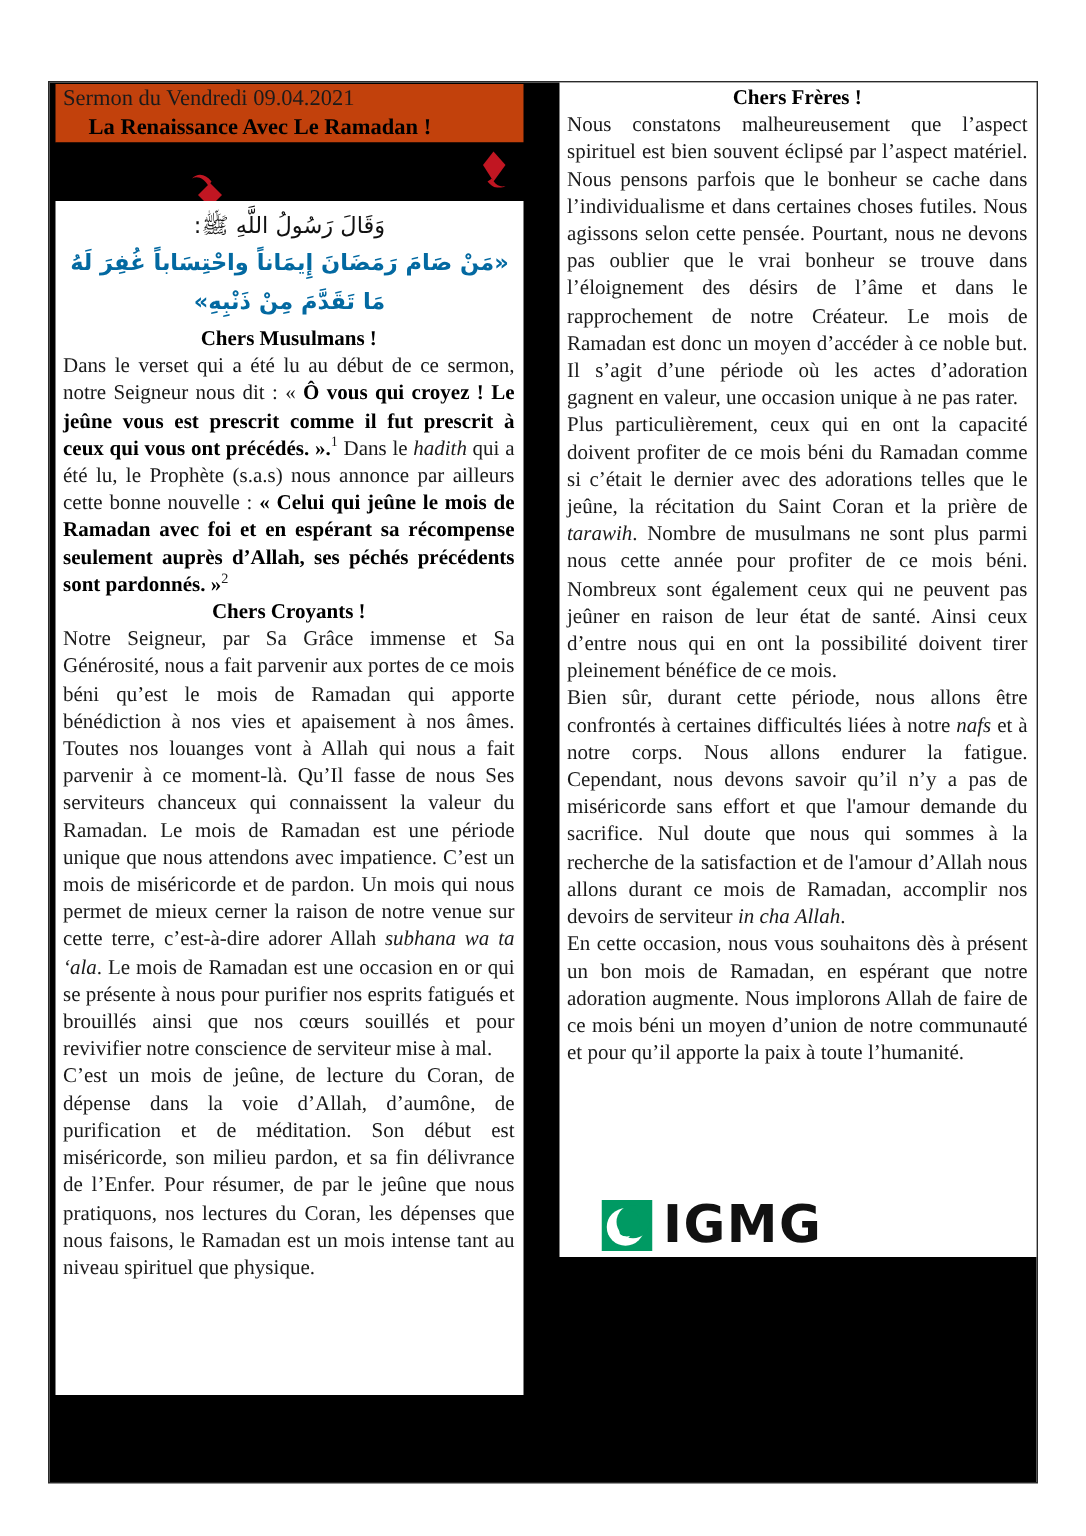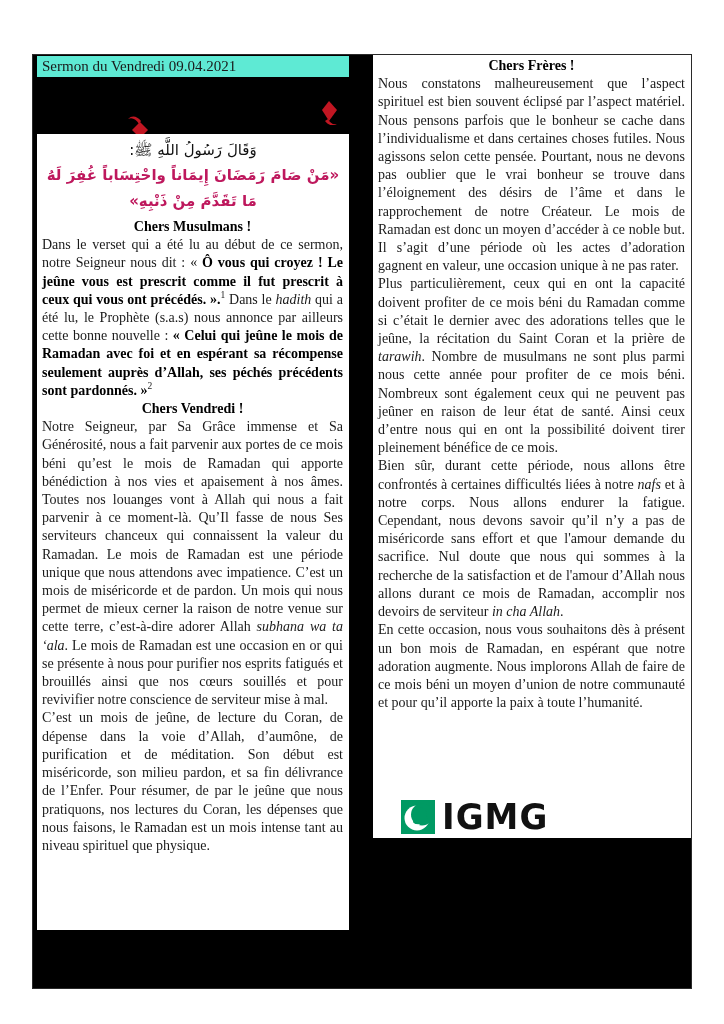--- a/index.html
+++ b/index.html
@@ -7,43 +7,43 @@
     width:724px;height:1024px;background:#ffffff;position:relative;
     font-family:"Liberation Serif", serif;
     -webkit-font-smoothing:antialiased;
   }
   #content{
     position:absolute;left:33px;top:55px;width:658px;height:933px;
     background:#000;outline:1px solid #2a2a2a;
   }
   
   #title-box{
-    position:absolute;left:4px;top:1px;width:312px;height:21px;
-    background:#5eead4;overflow:hidden;
+    position:absolute;left:4px;top:1px;width:312px;height:39px;
+    background:#c2410c;overflow:hidden;
   }
   #title-box .t1{
     font-size:15px;line-height:19px;color:#1a1a1a;padding:1px 0 0 5px;white-space:nowrap;
   }
   #title-box .t2{
     font-size:15px;line-height:19px;color:#000;font-weight:bold;padding-left:22px;white-space:nowrap;
   }
   #banner{
     position:absolute;left:4px;top:40px;width:346px;height:39px;background:#000;overflow:visible;
   }
   .ornament{position:absolute;}
   #left-body{
     position:absolute;left:4px;top:79px;width:312px;height:796px;
     background:#fff;overflow:hidden;padding:0;box-sizing:border-box;
   }
   .arabic{
     direction:rtl;text-align:center;
     font-family:"DejaVu Sans", sans-serif;
   }
   .arabic.l1{font-size:15px;line-height:24px;color:#111;margin-top:4px;}
-  .arabic.l2{font-size:15px;line-height:26px;color:#be185d;font-weight:bold;margin-bottom:2px;}
+  .arabic.l2{font-size:15px;line-height:26px;color:#0369a1;font-weight:bold;margin-bottom:2px;}
   
   #right-body{
     position:absolute;left:340px;top:0;width:318px;height:783px;
     background:#fff;overflow:hidden;box-sizing:border-box;
   }
   
   .coltext{
     padding:2px 6px 0 5px;
     font-size:14px;line-height:18.2px;color:#1a1a1a;text-align:justify;
   }
@@ -86,21 +86,21 @@
       </svg>
     </span>
   </div>
 
   <div id="left-body">
     <div class="arabic l1" dir="rtl">وَقَالَ رَسُولُ اللَّهِ ﷺ:</div>
     <div class="arabic l2" dir="rtl">«مَنْ صَامَ رَمَضَانَ إِيمَاناً واحْتِسَاباً غُفِرَ لَهُ مَا تَقَدَّمَ مِنْ ذَنْبِهِ»</div>
     <div class="coltext">
         <p class="blk heading"><b>Chers Musulmans !</b></p>
         <p class="blk para">Dans le verset qui a été lu au début de ce sermon, notre Seigneur nous dit : « <b>Ô vous qui croyez ! Le jeûne vous est prescrit comme il fut prescrit à ceux qui vous ont précédés. ».</b><sup>1</sup> Dans le <i>hadith</i> qui a été lu, le Prophète (s.a.s) nous annonce par ailleurs cette bonne nouvelle : <b>« Celui qui jeûne le mois de Ramadan avec foi et en espérant sa récompense seulement auprès d’Allah, ses péchés précédents sont pardonnés. »</b><sup>2</sup></p>
-        <p class="blk heading"><b>Chers Vendredi !</b></p>
+        <p class="blk heading"><b>Chers Croyants !</b></p>
         <p class="blk para">Notre Seigneur, par Sa Grâce immense et Sa Générosité, nous a fait parvenir aux portes de ce mois béni qu’est le mois de Ramadan qui apporte bénédiction à nos vies et apaisement à nos âmes. Toutes nos louanges vont à Allah qui nous a fait parvenir à ce moment-là. Qu’Il fasse de nous Ses serviteurs chanceux qui connaissent la valeur du Ramadan. Le mois de Ramadan est une période unique que nous attendons avec impatience. C’est un mois de miséricorde et de pardon. Un mois qui nous permet de mieux cerner la raison de notre venue sur cette terre, c’est-à-dire adorer Allah <i>subhana wa ta ‘ala</i>. Le mois de Ramadan est une occasion en or qui se présente à nous pour purifier nos esprits fatigués et brouillés ainsi que nos cœurs souillés et pour revivifier notre conscience de serviteur mise à mal.</p>
         <p class="blk para">C’est un mois de jeûne, de lecture du Coran, de dépense dans la voie d’Allah, d’aumône, de purification et de méditation. Son début est miséricorde, son milieu pardon, et sa fin délivrance de l’Enfer. Pour résumer, de par le jeûne que nous pratiquons, nos lectures du Coran, les dépenses que nous faisons, le Ramadan est un mois intense tant au niveau spirituel que physique.</p>
       </div>
   </div>
 
   <div id="right-body">
     <div class="coltext">
         <p class="blk heading"><b>Chers Frères !</b></p>
         <p class="blk para">Nous constatons malheureusement que l’aspect spirituel est bien souvent éclipsé par l’aspect matériel. Nous pensons parfois que le bonheur se cache dans l’individualisme et dans certaines choses futiles. Nous agissons selon cette pensée. Pourtant, nous ne devons pas oublier que le vrai bonheur se trouve dans l’éloignement des désirs de l’âme et dans le rapprochement de notre Créateur. Le mois de Ramadan est donc un moyen d’accéder à ce noble but. Il s’agit d’une période où les actes d’adoration gagnent en valeur, une occasion unique à ne pas rater.</p>
         <p class="blk para">Plus particulièrement, ceux qui en ont la capacité doivent profiter de ce mois béni du Ramadan comme si c’était le dernier avec des adorations telles que le jeûne, la récitation du Saint Coran et la prière de <i>tarawih</i>. Nombre de musulmans ne sont plus parmi nous cette année pour profiter de ce mois béni. Nombreux sont également ceux qui ne peuvent pas jeûner en raison de leur état de santé. Ainsi ceux d’entre nous qui en ont la possibilité doivent tirer pleinement bénéfice de ce mois.</p>

